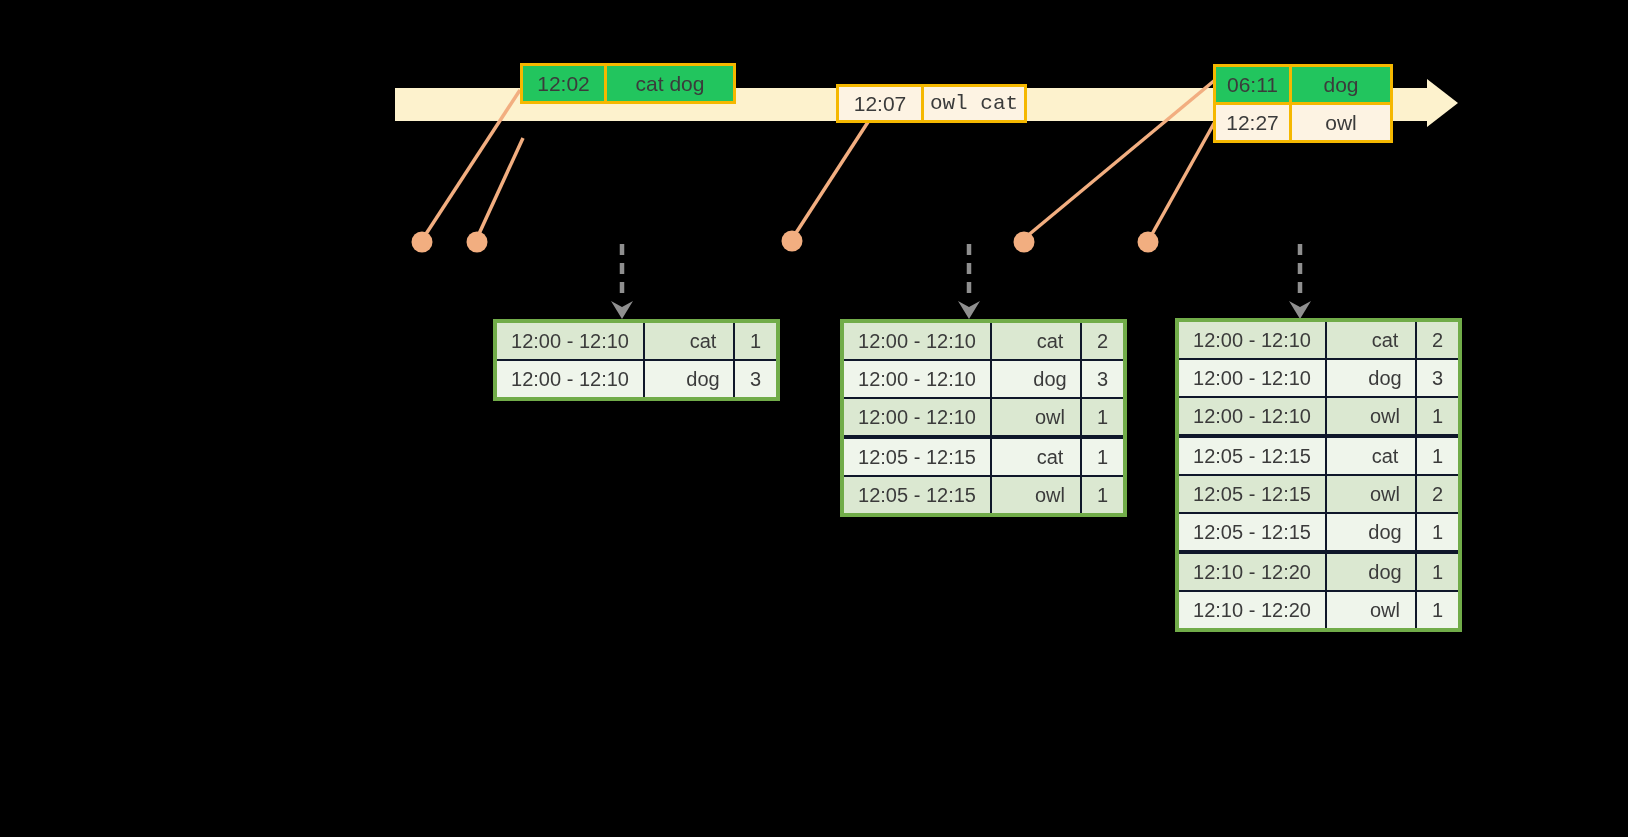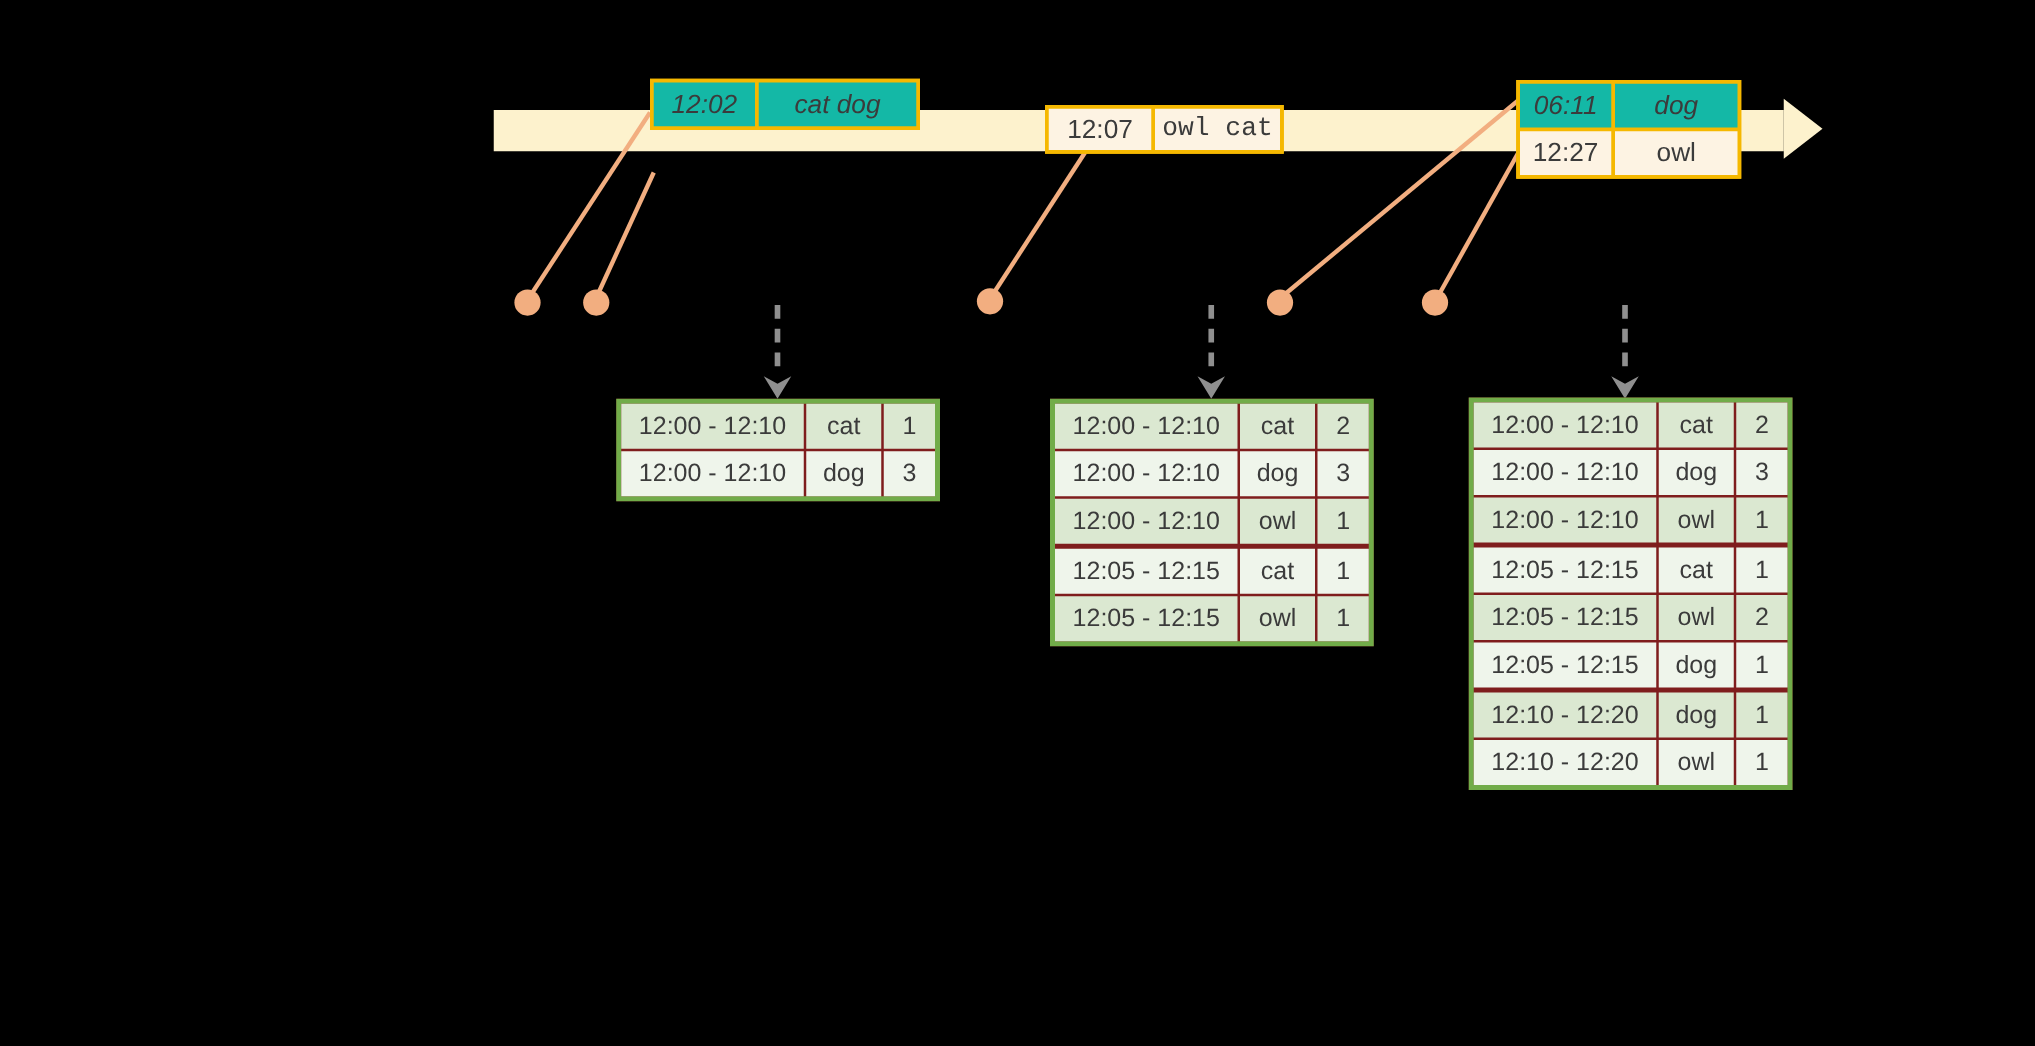--- a/index.html
+++ b/index.html
@@ -14,33 +14,33 @@
   
   .overlay{position:absolute;left:0;top:0;width:1628px;height:837px;pointer-events:none;}
   .conn{stroke:#f2ae80;stroke-width:3.5;fill:none;}
   .dot{fill:#f2ae80;}
   .dash{stroke:#8f8f8f;stroke-width:4.5;fill:none;stroke-dasharray:11 8;}
   .dash-head{fill:#8f8f8f;}
   
   .etable{position:absolute;background:#f5b800;border:3px solid #f5b800;display:flex;flex-direction:column;gap:3px;}
   .etable .trow{display:flex;gap:3px;}
   .etable .cell{display:flex;align-items:center;justify-content:center;font-size:21px;height:35px;}
-  .etable .dark .cell{background:#14b8a6;font-style:italic;}
+  .etable .dark .cell{background:#22c55e;}
   .etable .light .cell{background:#fdf3e3;}
   #et1{left:520px;top:63px;}  #et1 .col-time{width:81px;}  #et1 .col-words{width:126px;}
   #et2{left:836px;top:84px;}  #et2 .col-time{width:82px;}  #et2 .col-words{width:100px;font-family:Liberation Mono, monospace;} #et2 .cell{height:33px;}
   #et3{left:1213px;top:64px;} #et3 .col-time{width:73px;}  #et3 .col-words{width:98px;}
   
-  .rtable{position:absolute;background:#7f1d1d;border:4px solid #71ac49;display:flex;flex-direction:column;gap:2px;}
+  .rtable{position:absolute;background:#0f172a;border:4px solid #71ac49;display:flex;flex-direction:column;gap:2px;}
   .rtable .trow{display:flex;gap:2px;}
   .rtable .trow.new-group{margin-top:2px;}
   .rtable .cell{display:flex;align-items:center;justify-content:center;font-size:20px;height:36px;}
   .rtable .dark .cell{background:#dbe8d1;}
   .rtable .light .cell{background:#eff5eb;}
-  .col-window{width:146px;} .col-word{width:60px;} .col-count{width:41px;}
+  .col-window{width:146px;} .col-word{width:60px;padding-left:28px;} .col-count{width:41px;}
   #rt1{left:493px;top:319px;} #rt2{left:840px;top:319px;} #rt3{left:1175px;top:318px;}
 </style>
 </head>
 <body>
 
 <div class="canvas">
 
   <div class="band"></div>
   <div class="band-arrowhead"></div>
 

